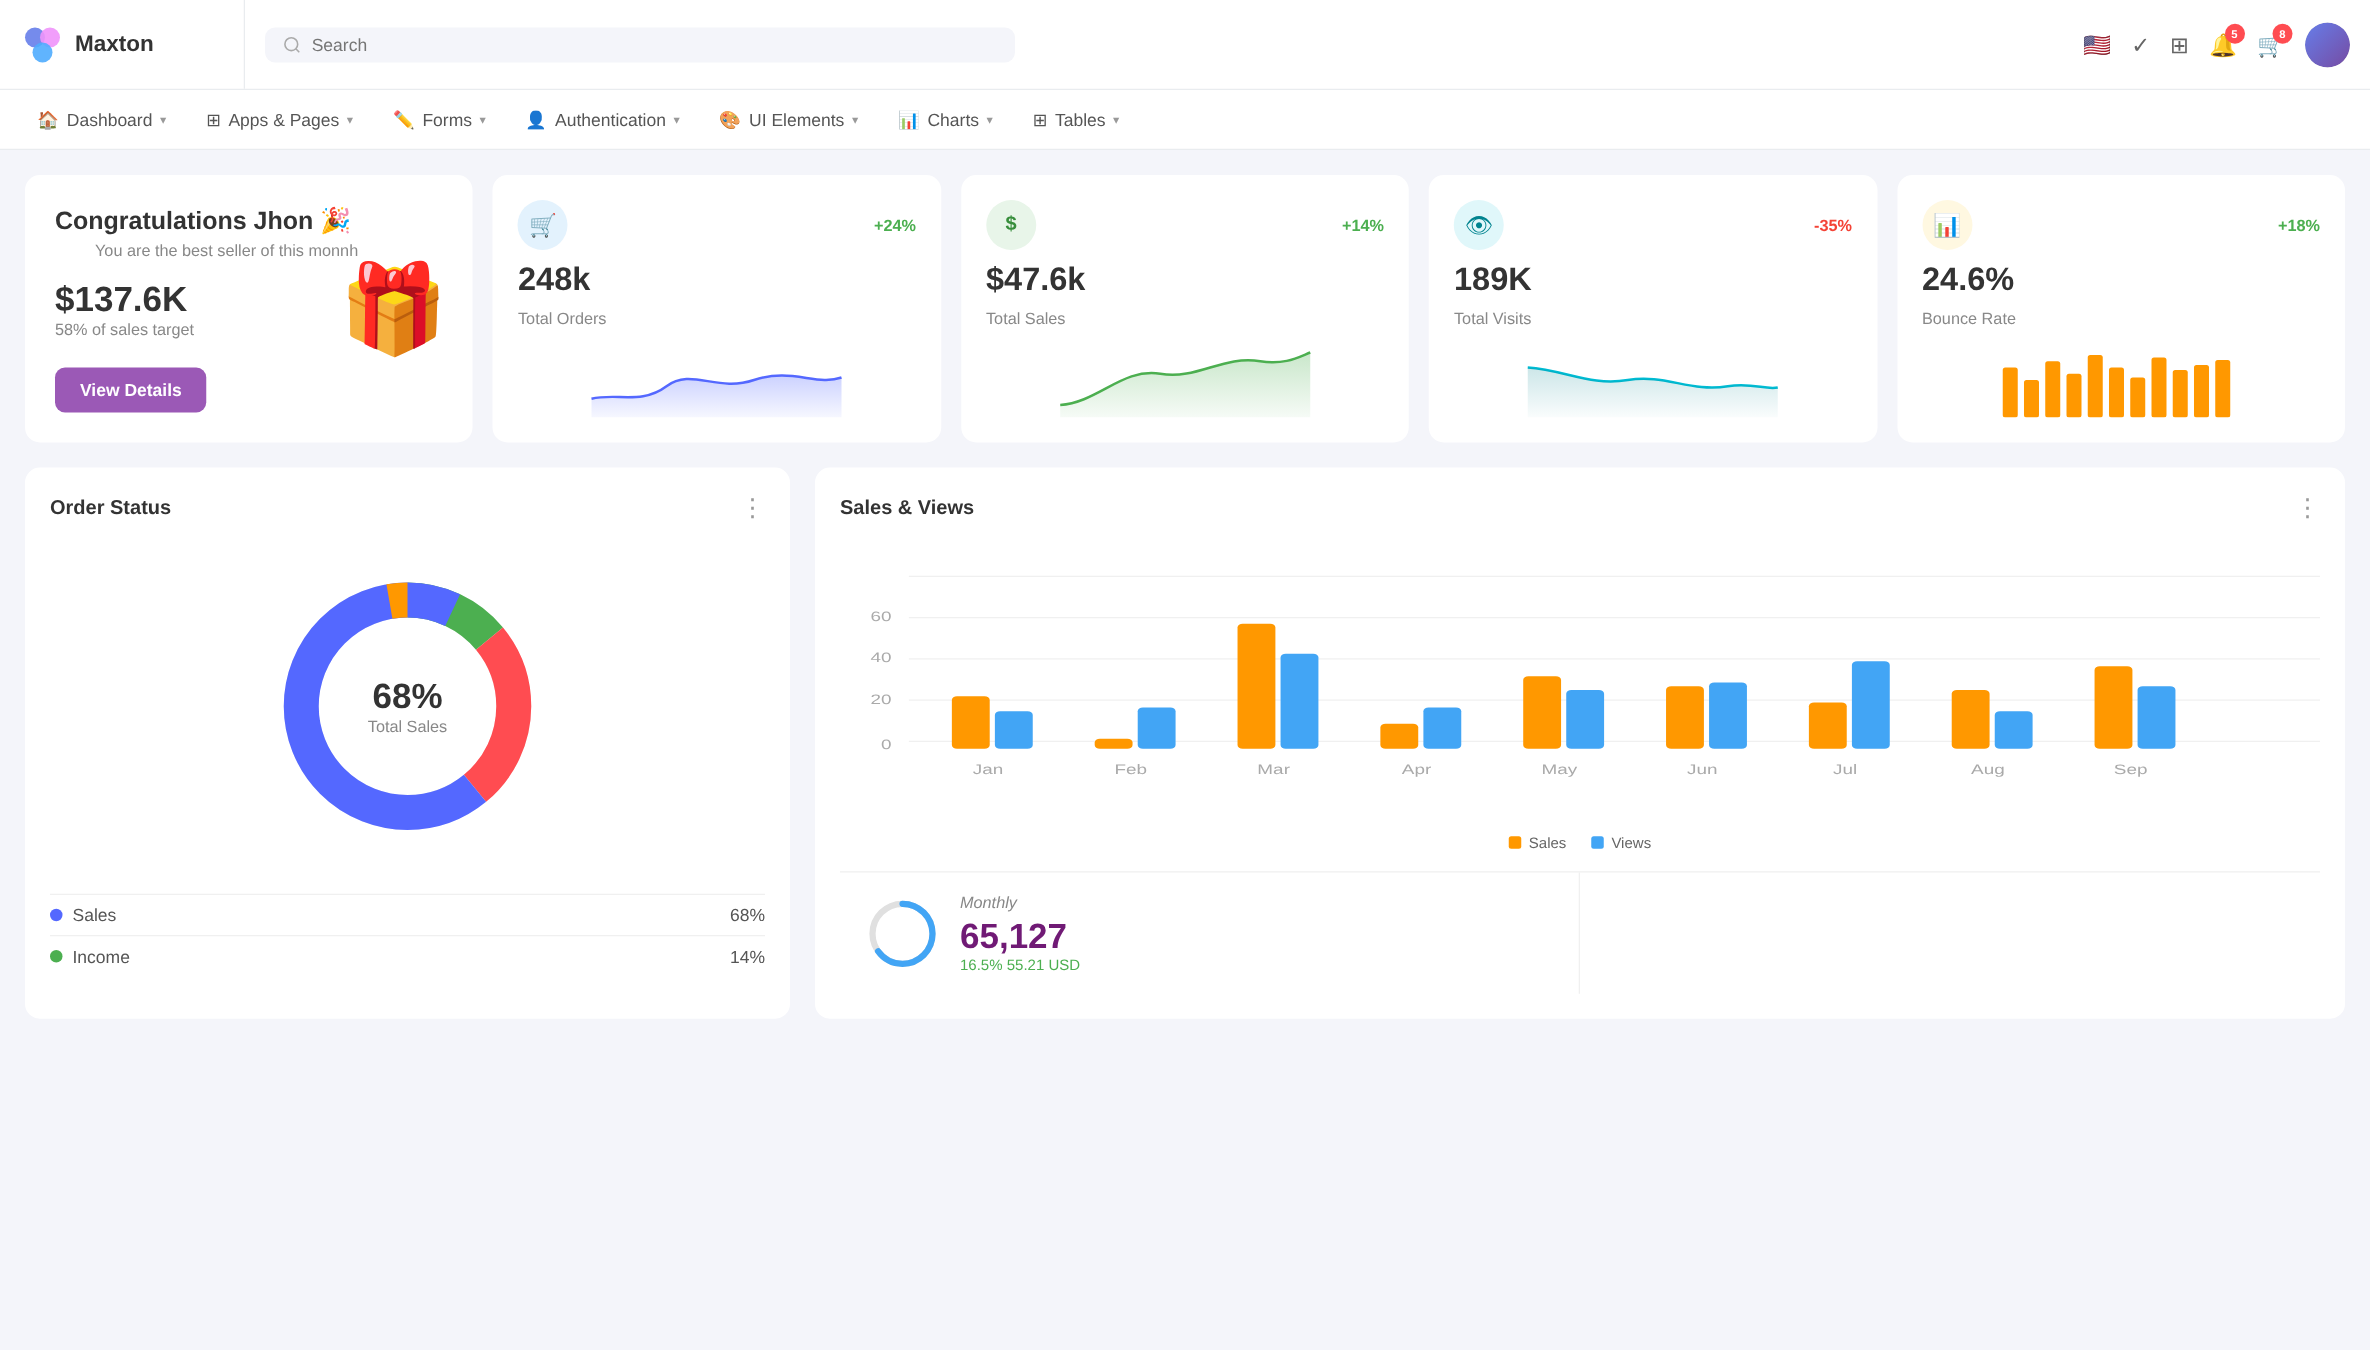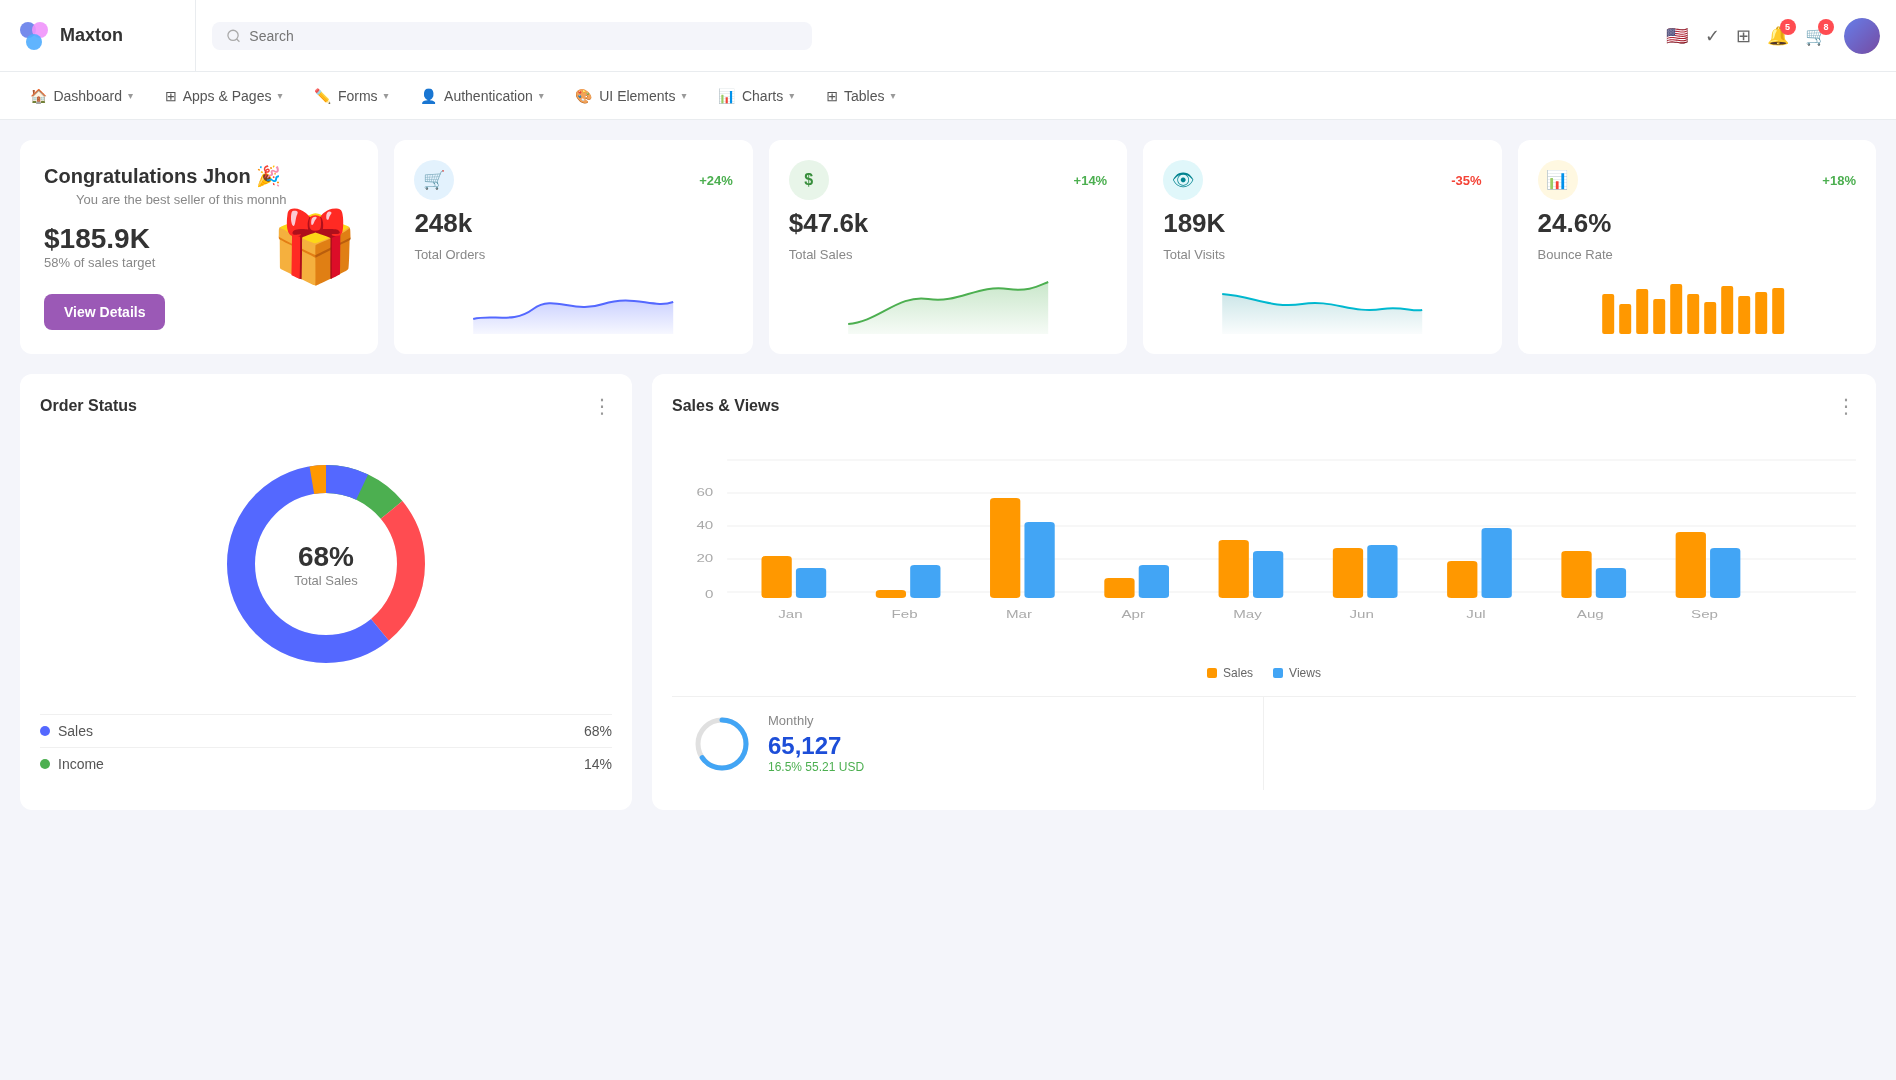--- a/index.html
+++ b/index.html
@@ -80,22 +80,22 @@
     .bar-chart-area { height: 200px; position: relative; }
     .chart-legend { display: flex; gap: 20px; justify-content: center; font-size: 12px; color: #666; }
     .chart-legend-item { display: flex; align-items: center; gap: 6px; }
     .legend-sq { width: 10px; height: 10px; border-radius: 2px; }
 
     
     .sub-stats { display: grid; grid-template-columns: 1fr 1fr; border-top: 1px solid #f0f0f0; }
     .sub-stat { padding: 16px 20px; display: flex; align-items: center; gap: 16px; }
     .sub-stat:first-child { border-right: 1px solid #f0f0f0; }
     .sub-stat-ring { width: 60px; height: 60px; flex-shrink: 0; }
-    .sub-stat-value { font-size: 24px; font-weight: 700; color: #1d4ed8; }
-    .sub-stat-label { font-size: 13px; color: #888; margin-bottom: 4px; }
+    .sub-stat-value { font-size: 28px; font-weight: 700; color: #701a75; }
+    .sub-stat-label { font-size: 13px; color: #888; margin-bottom: 4px; font-style: italic; }
     .sub-stat-detail { font-size: 12px; color: #4caf50; }
   </style>
 </head>
 <body>
 
 <div class="header">
   <div class="logo-area">
     <svg class="logo-icon" viewBox="0 0 36 36">
       <circle cx="12" cy="12" r="8" fill="#667eea" opacity="0.9"></circle>
       <circle cx="24" cy="12" r="8" fill="#f093fb" opacity="0.9"></circle>
@@ -167,21 +167,21 @@
 </div>
 
 <div class="main">
 
   <div class="stats-row">
 
     <div class="congrats-card">
       <div>
         <div class="congrats-title">Congratulations Jhon 🎉</div>
         <div class="congrats-sub">You are the best seller of this monnh</div>
-        <div class="congrats-amount">$185.9K</div>
+        <div class="congrats-amount">$137.6K</div>
         <div class="congrats-target">58% of sales target</div>
       </div>
       <button class="view-details-btn">View Details</button>
       <span class="gift-icon">🎁</span>
     </div>
 
     <div class="stat-card">
       <div class="stat-header">
         <div class="stat-icon blue">🛒</div>
         <span class="stat-change up">+24%</span>

